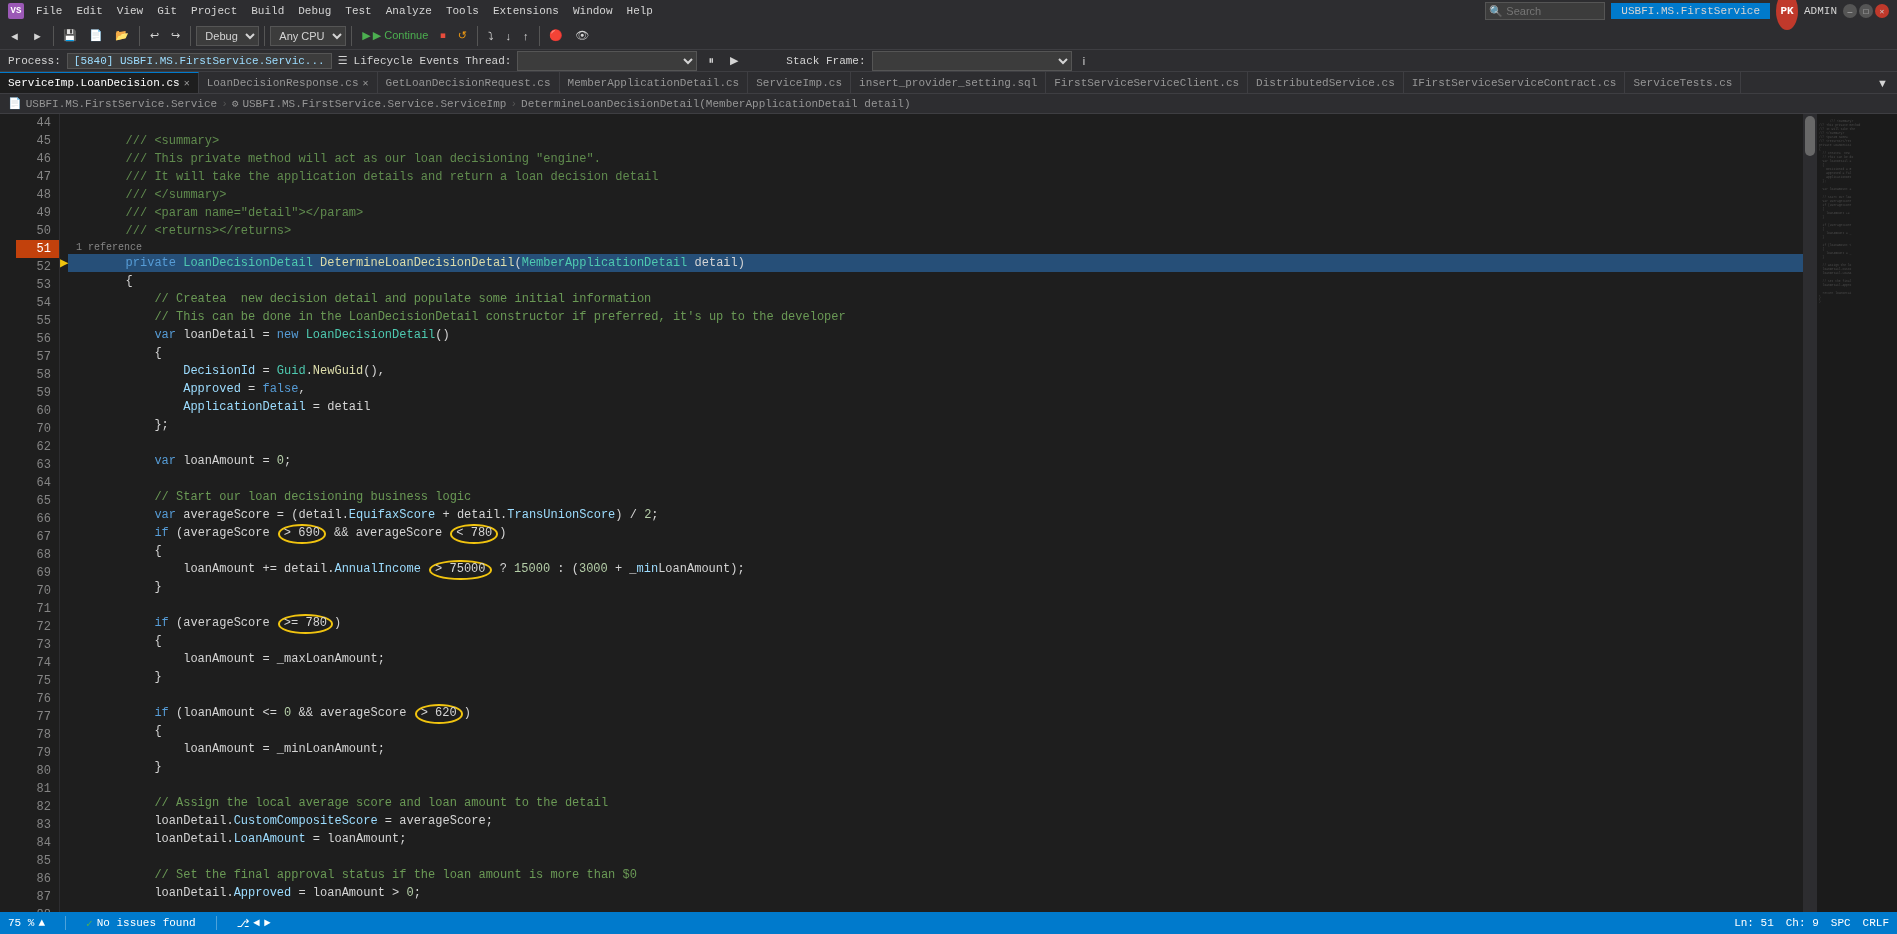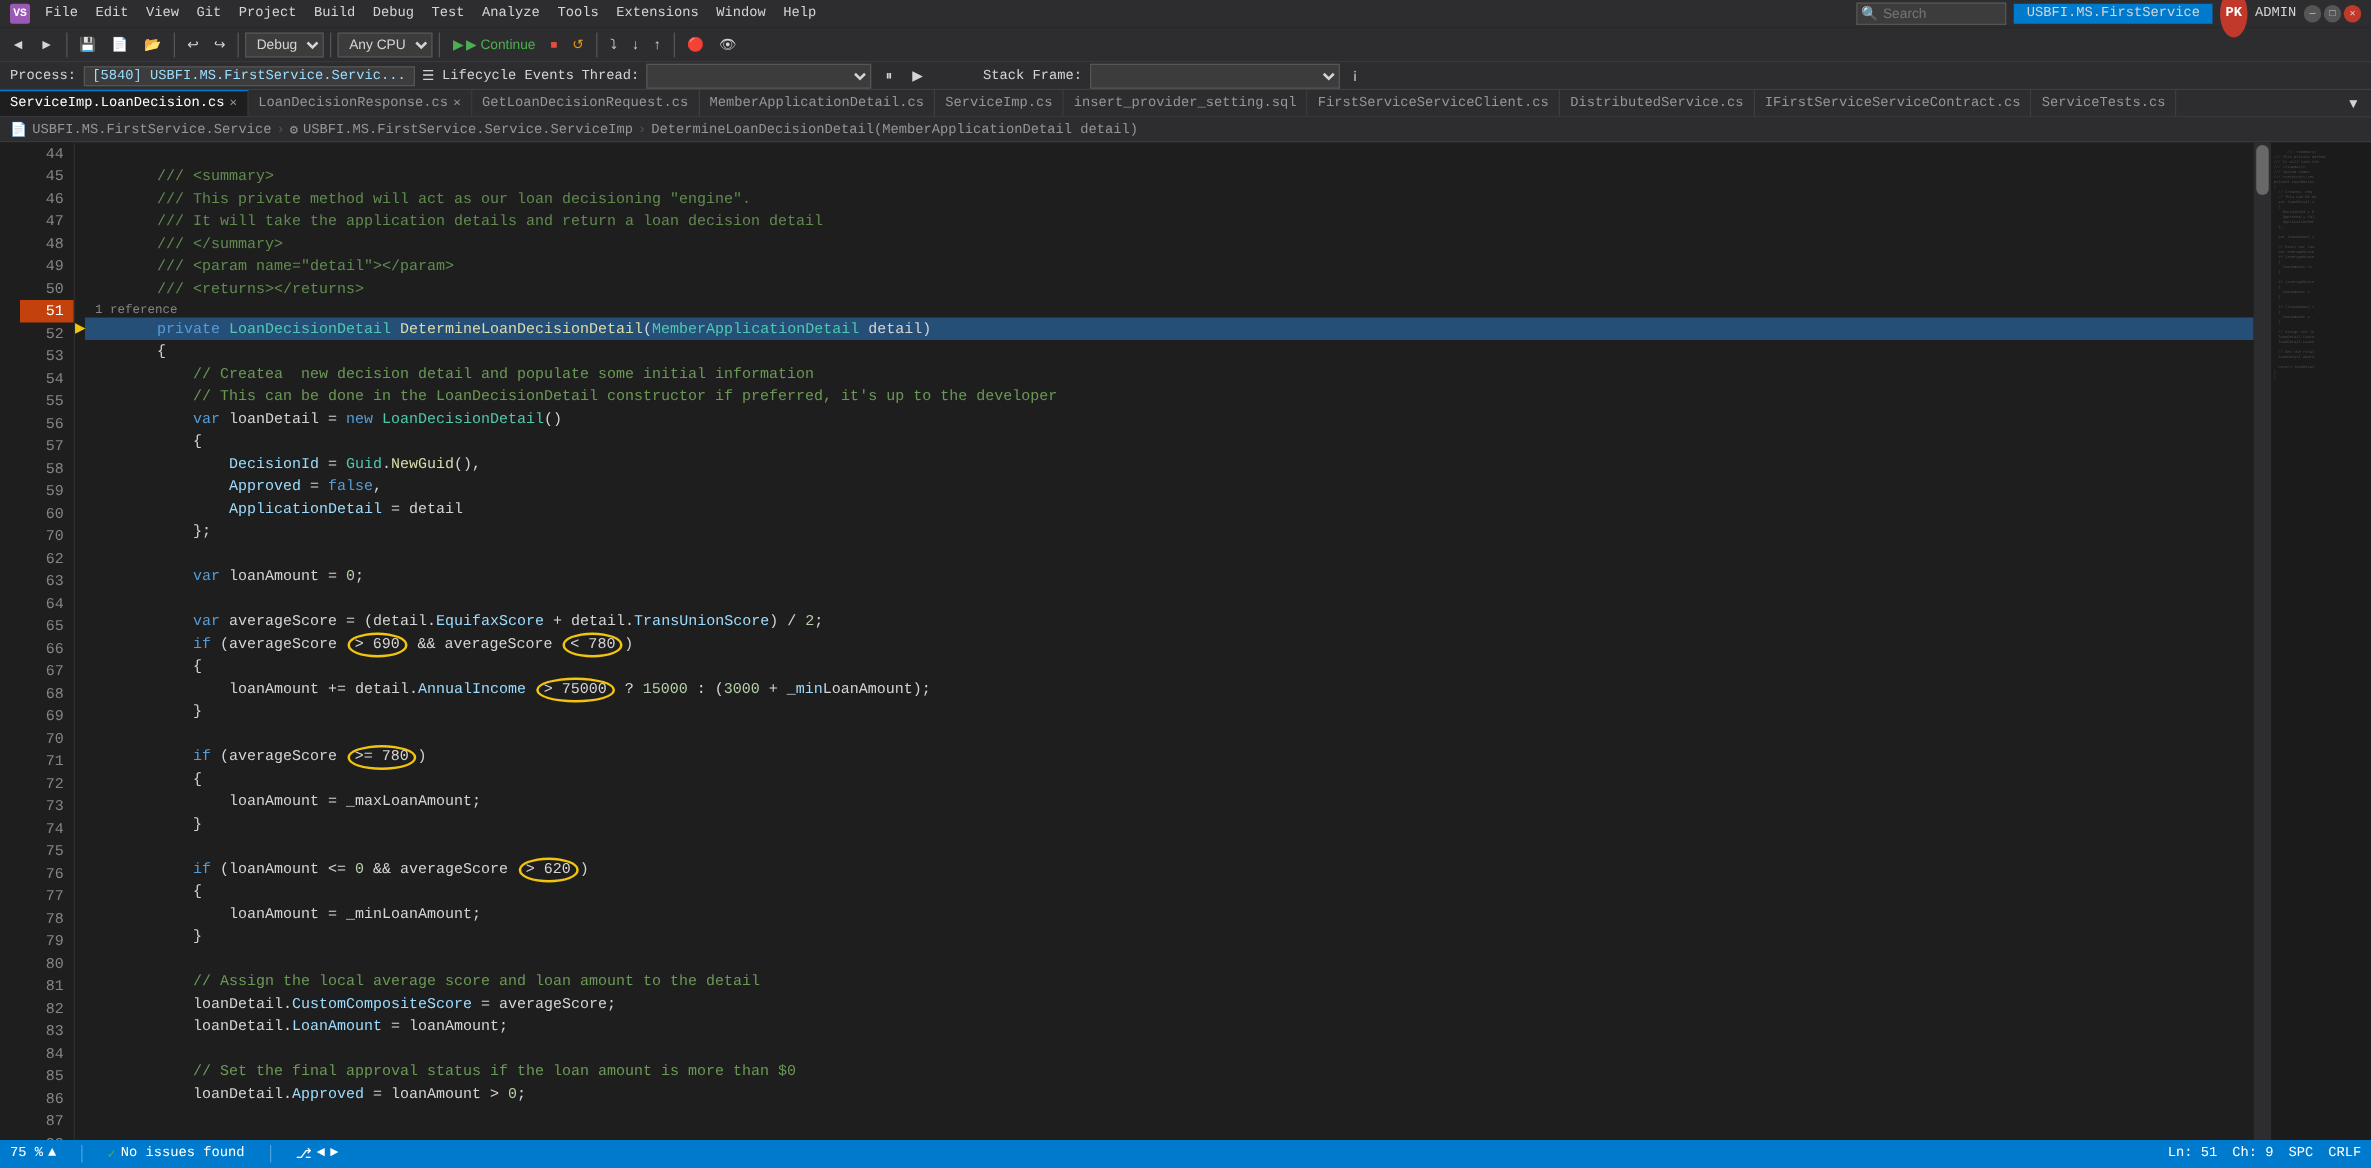--- a/index.html
+++ b/index.html
@@ -569,20 +569,23 @@
     </div>
 
     <div class="code-line"></div>
 
     <div class="code-line">
       <span class="c-keyword">            var </span><span class="c-plain">loanAmount = </span><span class="c-number">0</span><span class="c-plain">;</span>
     </div>
 
     <div class="code-line"></div>
 
+    <div class="code-line">
+      <span class="c-comment">            // Start our loan decisioning business logic</span>
+    </div>
 
     <div class="code-line">
       <span class="c-keyword">            var </span><span class="c-plain">averageScore = (detail.</span><span class="c-property">EquifaxScore</span><span class="c-plain"> + detail.</span><span class="c-property">TransUnionScore</span><span class="c-plain">) / </span><span class="c-number">2</span><span class="c-plain">;</span>
     </div>
 
     <div class="code-line">
       <span class="c-keyword">            if </span><span class="c-plain">(averageScore </span><span class="circle-annotation c-plain">&gt; 690</span><span class="c-plain"> &amp;&amp; averageScore </span><span class="circle-annotation c-plain">&lt; 780</span><span class="c-plain">)</span>
     </div>
 
     <div class="code-line">

